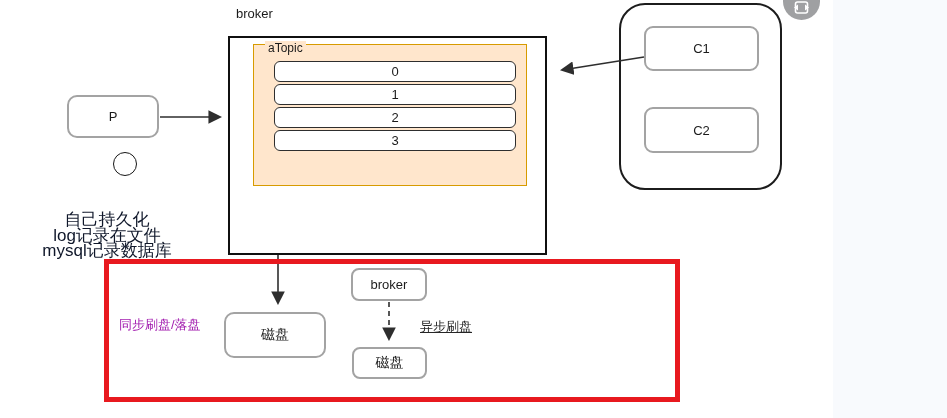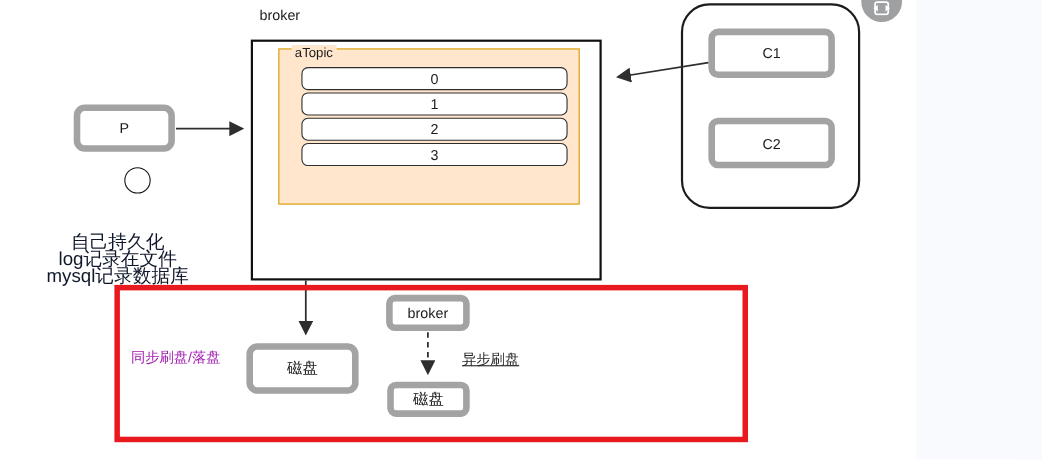--- a/index.html
+++ b/index.html
@@ -27,21 +27,21 @@
 
   .topic-box{position:absolute;left:234px;top:44px;width:274px;height:142px;
     background:var(--topic-fill);border:1.5px solid var(--topic-stroke);z-index:1;}
   .topic-label{position:absolute;left:246px;top:41px;font-size:12px;padding:0 3px;
     background:var(--topic-fill);z-index:2;}
 
   .partition{position:absolute;left:255px;width:242px;height:21px;background:#fff;
     border:1.5px solid var(--ink);border-radius:6px;z-index:2;
     display:flex;align-items:center;justify-content:center;font-size:13px;}
 
-  .node{position:absolute;background:#fff;border:6px solid #a3a3a3;
+  .node{position:absolute;background:#fff;border:2px solid #a3a3a3;
     display:flex;align-items:center;justify-content:center;font-size:13px;z-index:2;}
   .p-box{left:48px;top:95px;width:92px;height:43px;border-radius:10px;}
   .producer-circle{position:absolute;left:94px;top:152px;width:24px;height:24px;
     border:1.5px solid #161616;border-radius:50%;background:#fff;z-index:2;}
 
   .cgroup{position:absolute;left:600px;top:3px;width:163px;height:187px;
     border:2px solid #1c1c1c;border-radius:26px;background:#fff;z-index:1;}
   .c1-box{left:625px;top:26px;width:115px;height:45px;border-radius:9px;}
   .c2-box{left:625px;top:107px;width:115px;height:46px;border-radius:9px;}
 

